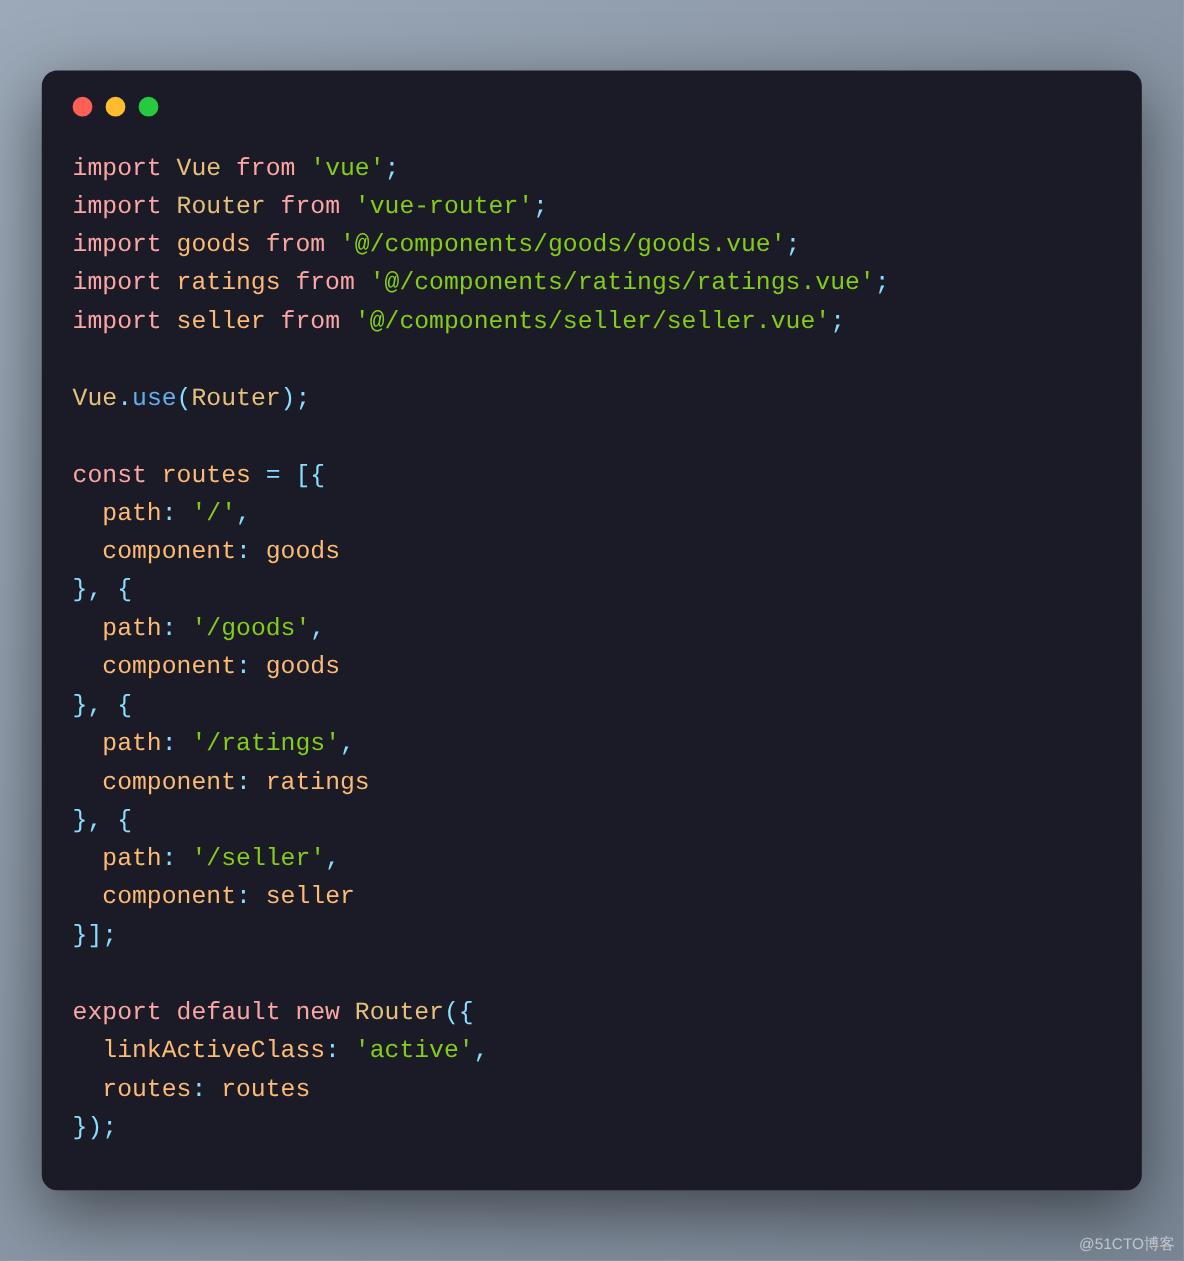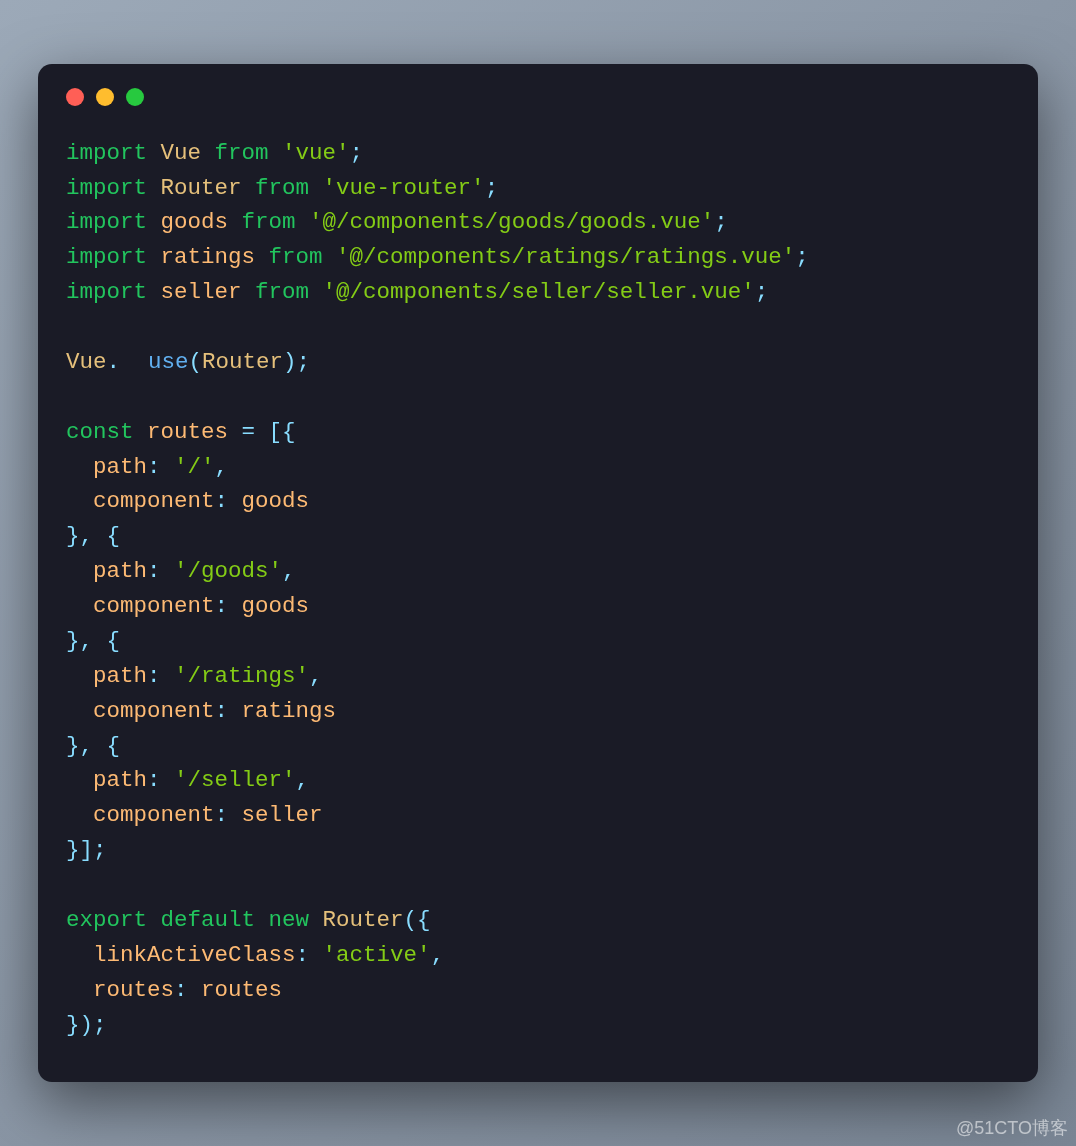--- a/index.html
+++ b/index.html
@@ -35,34 +35,34 @@
   .dot.red { background: #ff5f56; }
   .dot.yellow { background: #ffbd2e; }
   .dot.green { background: #27c93f; }
   .code {
     padding: 20px 28px 10px 28px;
     font-size: 22.5px;
     line-height: 1.55;
     color: #c0caf5;
     white-space: pre;
   }
-  .kw  { color: #22c55e; }      
+  .kw  { color: #fca5a5; }      
   .id  { color: #fdba74; }      
   .cls { color: #e5c07b; }      
   .str { color: #84cc16; }
   .pun { color: #89ddff; }      
   .op  { color: #89ddff; }
   .pl  { color: #abb2bf; }      
-  .fn  { color: #61afef; margin-left: 28px; }      
+  .fn  { color: #61afef; }      
   .watermark {
     position: absolute;
     right: 8px;
     bottom: 6px;
     color: rgba(255,255,255,0.55);
-    font-size: 18px;
+    font-size: 14px;
     font-family: Arial, sans-serif;
   }
 </style>
 </head>
 <body>
 
 <div class="window">
   <div class="titlebar">
     <div class="dot red"></div>
     <div class="dot yellow"></div>

